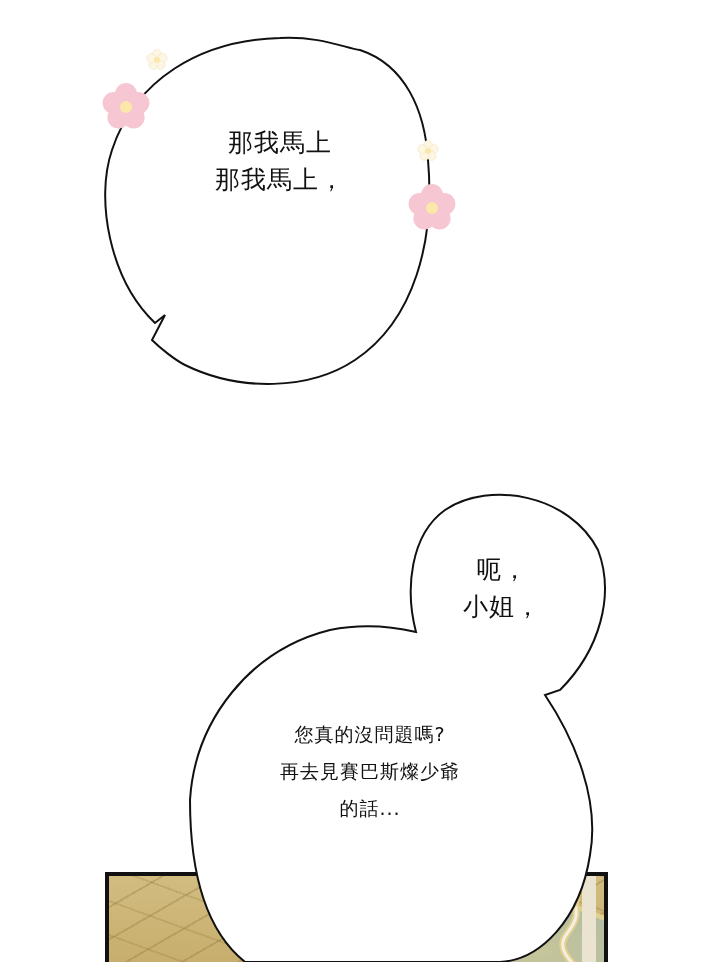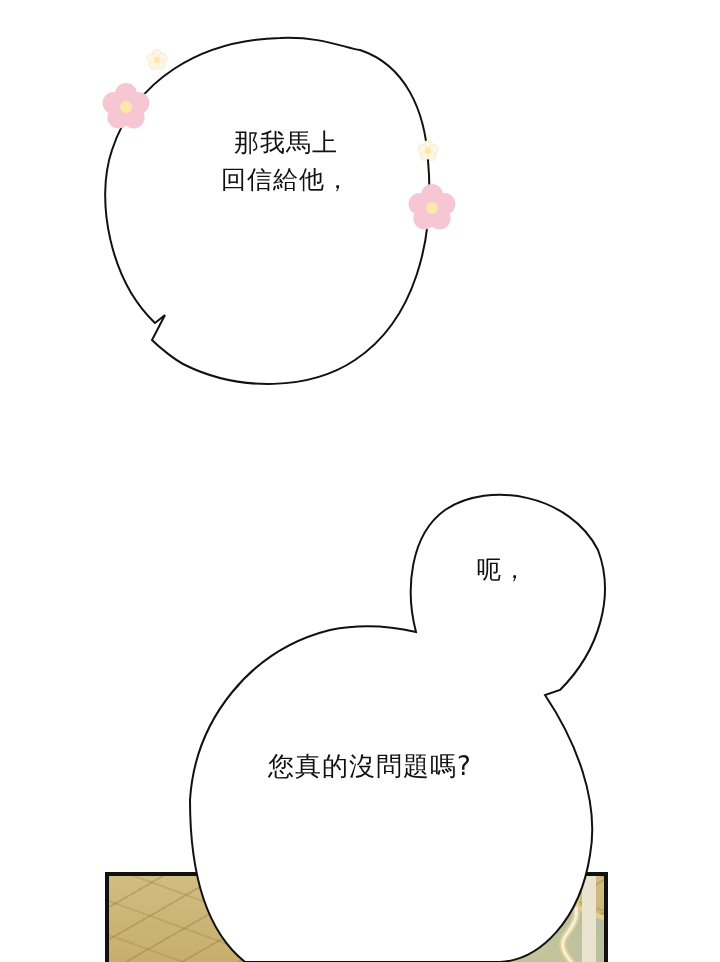--- a/index.html
+++ b/index.html
@@ -13,23 +13,23 @@
            background:
              repeating-linear-gradient(150deg, rgba(255,255,255,0.0) 0 26px, rgba(150,120,60,0.35) 26px 28px),
              repeating-linear-gradient(20deg, rgba(255,255,255,0.0) 0 30px, rgba(150,120,60,0.25) 30px 32px),
              linear-gradient(180deg,#d2bc80,#c6ad6c); }
   .rug { position:absolute; left:130px; top:10px; width:420px; height:200px; border-radius:50%;
          background:radial-gradient(ellipse at 70% 30%, #c7c59a 0%, #9fb6aa 45%, #8fa8a4 70%);
          border:5px solid #e2d08e; }
   .ornament { position:absolute; right:6px; top:0; width:60px; height:100px; }
   .text { position:absolute; text-align:center; color:#111; font-weight:500;
           letter-spacing:1px; }
-  .t1 { left:196px; top:124px; width:180px; font-size:25px; line-height:37px; }
+  .t1 { left:190px; top:124px; width:180px; font-size:25px; line-height:37px; }
   .t2 { left:452px; top:551px; width:100px; font-size:25px; line-height:37px; }
-  .t3 { left:220px; top:748px; width:300px; font-size:26px; line-height:37px; }
+  .t3 { left:220px; top:716px; width:300px; font-size:19px; line-height:37px; }
 </style>
 </head>
 <body>
 
 <div class="panel">
   <div class="floor"></div>
   <div class="rug"></div>
   <svg class="ornament" viewBox="0 0 60 100">
     <path d="M10 0 C 30 10, 40 20, 38 40 C 36 55, 20 60, 26 75 C 30 85, 40 90, 42 100" stroke="#e2d08e" stroke-width="7" fill="none"></path>
     <path d="M10 0 C 30 10, 40 20, 38 40 C 36 55, 20 60, 26 75 C 30 85, 40 90, 42 100" stroke="#f4efe2" stroke-width="3" fill="none"></path>
@@ -104,22 +104,25 @@
         <circle cx="7.6" cy="10.5" r="11"></circle>
       <circle cx="-7.6" cy="10.5" r="11"></circle>
         <circle cx="-12.4" cy="-4" r="11"></circle>
     </g>
     <circle r="6" fill="#fbe7a8"></circle>
   </g>
 </svg>
 
 <div class="text t1">
   <div>那我馬上</div>
-  <div>回信給他，</div>
+  <div>那我馬上，</div>
 </div>
 
 <div class="text t2">
   <div>呃，</div>
+  <div>小姐，</div>
 </div>
 
 <div class="text t3">
   <div>您真的沒問題嗎?</div>
+  <div>再去見賽巴斯燦少爺</div>
+  <div>的話...</div>
 </div>
 
 </body></html>

